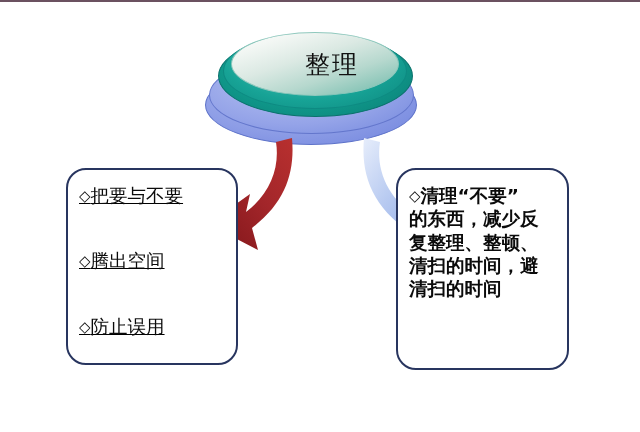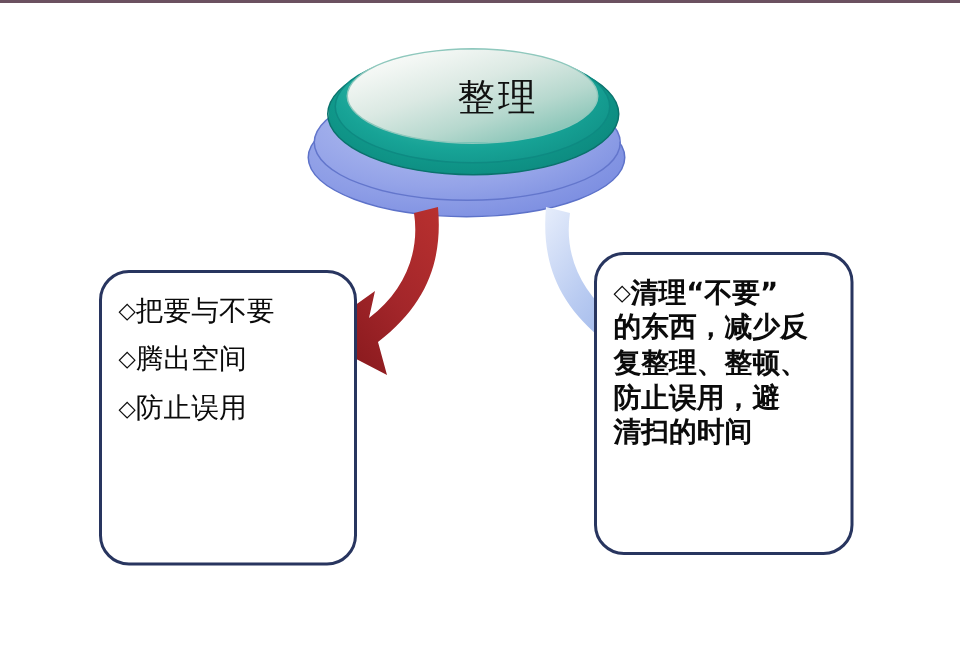--- a/index.html
+++ b/index.html
@@ -121,43 +121,44 @@
   
   .textbox {
     position: absolute;
     background: #ffffff;
     border: 2px solid #28355f;
     border-radius: 20px;
     box-sizing: border-box;
   }
   #box-left {
     left: 66px;
-    top: 180px;
+    top: 168px;
     width: 172px;
     height: 197px;
+    text-decoration: underline;
   }
   #box-right {
     left: 396px;
     top: 168px;
     width: 173px;
     height: 202px;
     font-weight: bold;
   }
   .box-inner {
     padding: 14px 9px 10px 11px;
     font-size: 18.5px;
     line-height: 1.26;
     color: #0b0b0b;
     letter-spacing: 0px;
   }
   .bullet-line {
     margin: 0 0 0 0;
   }
   #box-left .bullet-line + .bullet-line {
-    margin-top: 9px;
+    margin-top: 42px;
   }
   .lozenge {
     font-size: 15px;
     vertical-align: 1px;
   }
 </style>
 </head>
 <body>
 
 <div id="canvas">
@@ -226,19 +227,19 @@
       </div>
     </div>
   </div>
 
   <div id="box-right" class="textbox">
     <div class="box-inner">
       <div class="bullet-line">
         <span class="lozenge">◇</span><span>清理“不要”</span><br>
         <span>的东西，减少反</span><br>
         <span>复整理、整顿、</span><br>
-        <span>防止误用，避</span><br>
+        <span>清扫的时间，避</span><br>
         <span>清扫的时间</span>
       </div>
     </div>
   </div>
 
 </div>
 
 </body></html>

